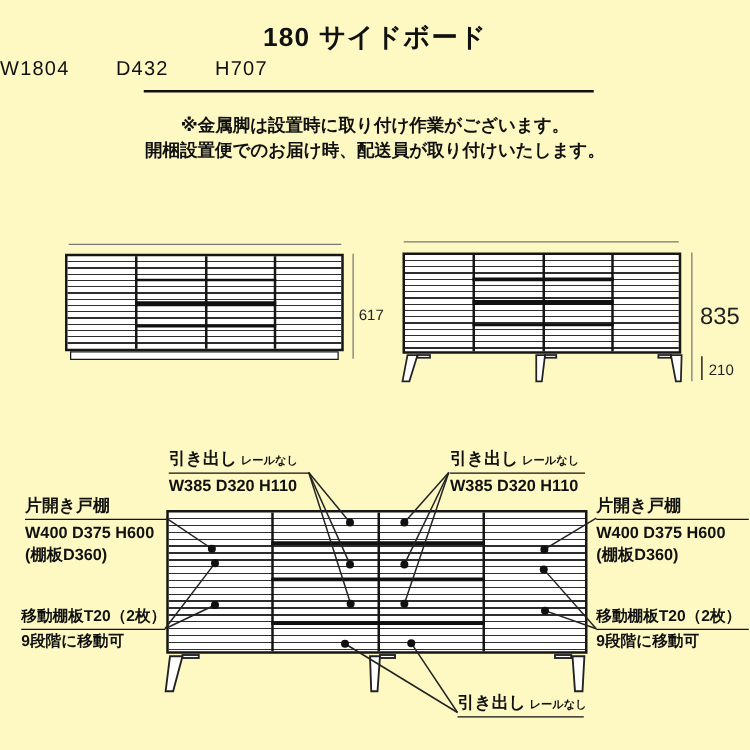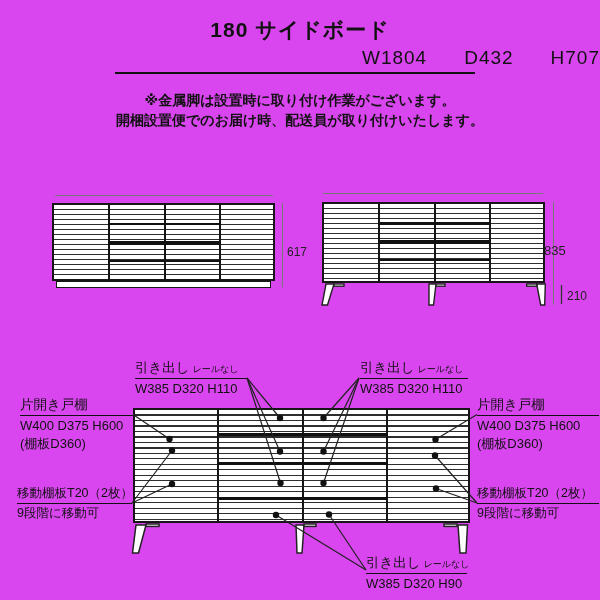--- a/index.html
+++ b/index.html
@@ -1,38 +1,38 @@
 <!DOCTYPE html>
 <html><head>
 <meta charset="utf-8">
 <style>
   html,body{margin:0;padding:0;background:#fff;}
-  .page{position:relative;width:600px;height:600px;background:#d946ef;overflow:hidden;
+  .page{position:relative;width:600px;height:600px;background:#fef9c3;overflow:hidden;
         font-family:"Liberation Sans","DejaVu Sans",sans-serif;color:#111;}
   
   .title{position:absolute;top:16px;left:0;width:600px;text-align:center;
          font-size:21px;font-weight:bold;letter-spacing:1px;}
-  .dims-row{position:absolute;top:47px;left:0;width:600px;display:flex;justify-content:flex-end;gap:37px;
-            font-size:19px;font-weight:400;letter-spacing:1px;}
+  .dims-row{position:absolute;top:47px;left:0;width:600px;display:flex;justify-content:flex-start;gap:37px;
+            font-size:16px;font-weight:400;letter-spacing:1px;}
   .rule{position:absolute;left:115px;top:72px;width:360px;height:2px;background:#111;}
   .note{position:absolute;left:0;width:600px;text-align:center;font-size:14px;font-weight:bold;}
   .note1{top:92px;} .note2{top:112px;}
   
   .cab{position:absolute;box-sizing:border-box;border:2px solid #161616;
        background:repeating-linear-gradient(to bottom,#fff 0 4px,#2e2e2e 4px 5px);}
   .cab-c{background:repeating-linear-gradient(to bottom,#fff 0 4.4px,#2e2e2e 4.4px 5.5px);}
   .vdiv{position:absolute;top:0;bottom:0;width:2px;background:#161616;}
   .hdrw{position:absolute;background:#111;}
   .plinth{position:absolute;box-sizing:border-box;border:1.5px solid #161616;background:#fff;}
   .dlh{position:absolute;height:1.2px;background:#777;}
   .dlv{position:absolute;width:1.2px;background:#777;}
   .dimtext{position:absolute;font-size:12px;color:#222;}
   .dimtext.center{text-align:center;margin-top:36px;}
   
-  .co{position:absolute;font-weight:normal;color:#111;line-height:1.2;}
+  .co{position:absolute;font-weight:bold;color:#111;line-height:1.2;}
   .co .line1{display:block;border-bottom:1.6px solid #111;padding-bottom:2px;white-space:nowrap;}
   .co .lbl{font-size:13.5px;}
   .co .sub{font-size:9px;margin-left:3px;}
   .co .spec{display:block;font-size:13px;margin-top:2px;white-space:nowrap;}
   .svg-overlay{position:absolute;left:0;top:0;z-index:5;pointer-events:none;}
   .layer{position:absolute;left:0;top:0;z-index:1;}
   .co{z-index:6;}
 </style>
 </head>
 <body>
@@ -70,21 +70,21 @@
     <div class="dlh" style="left:323px;top:193px;width:220px;"></div>
     <div class="cab" style="left:322px;top:202px;width:223px;height:81px;">
       <div class="vdiv" style="left:53.75px;"></div>
       <div class="vdiv" style="left:109.5px;"></div>
       <div class="vdiv" style="left:165.25px;"></div>
       <div class="hdrw" style="left:53.75px;width:113px;top:18px;height:3px;"></div>
       <div class="hdrw" style="left:53.75px;width:113px;top:36px;height:3.5px;"></div>
       <div class="hdrw" style="left:53.75px;width:113px;top:55px;height:2px;"></div>
     </div>
     <div class="dlv" style="left:553px;top:202px;height:103px;"></div>
-    <div class="dimtext" style="left:544px;top:243px;font-size:13px;">835</div>
+    <div class="dimtext" style="left:560px;top:243px;font-size:19px;">835</div>
     <div class="dimtext" style="left:567px;top:289px;">210</div>
   </div>
 
   <div class="layer">
     <div class="cab cab-c" style="left:133px;top:408px;width:337px;height:115px;">
       <div class="vdiv" style="left:82.25px;"></div>
       <div class="vdiv" style="left:166.5px;"></div>
       <div class="vdiv" style="left:250.75px;"></div>
       <div class="hdrw" style="left:82.25px;width:170.5px;top:23px;height:2.5px;"></div>
       <div class="hdrw" style="left:82.25px;width:170.5px;top:51.5px;height:3.5px;"></div>
@@ -176,16 +176,15 @@
     <span class="spec" style="font-size:12.5px;">9段階に移動可</span>
   </div>
 
   <div class="co" style="left:477px;top:486px;width:122px;">
     <span class="line1" style="font-size:12.5px;">移動棚板T20（2枚）</span>
     <span class="spec" style="font-size:12.5px;">9段階に移動可</span>
   </div>
 
   <div class="co" style="left:366px;top:552px;width:101px;">
     <span class="line1"><span class="lbl">引き出し</span><span class="sub">レールなし</span></span>
-    <span class="spec">W385 D320 H90</span>
   </div>
 
 </div>
 
 </body></html>

